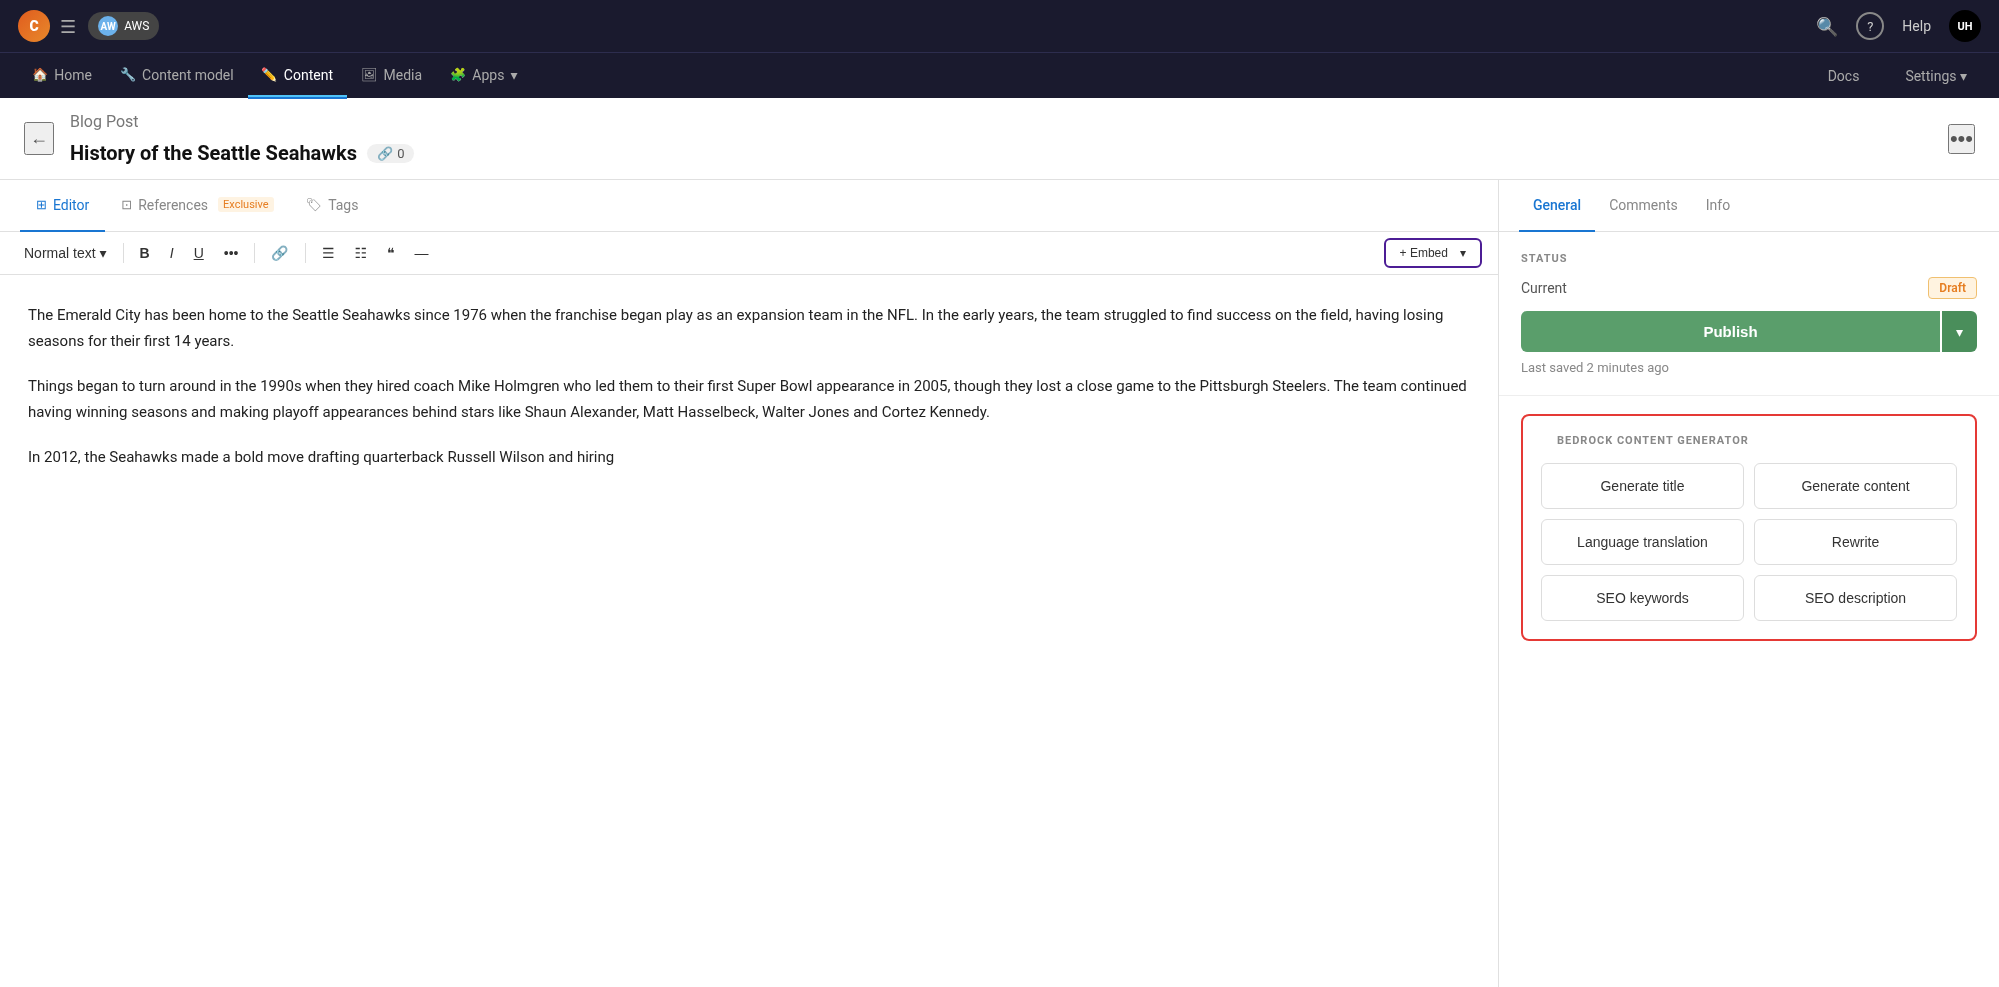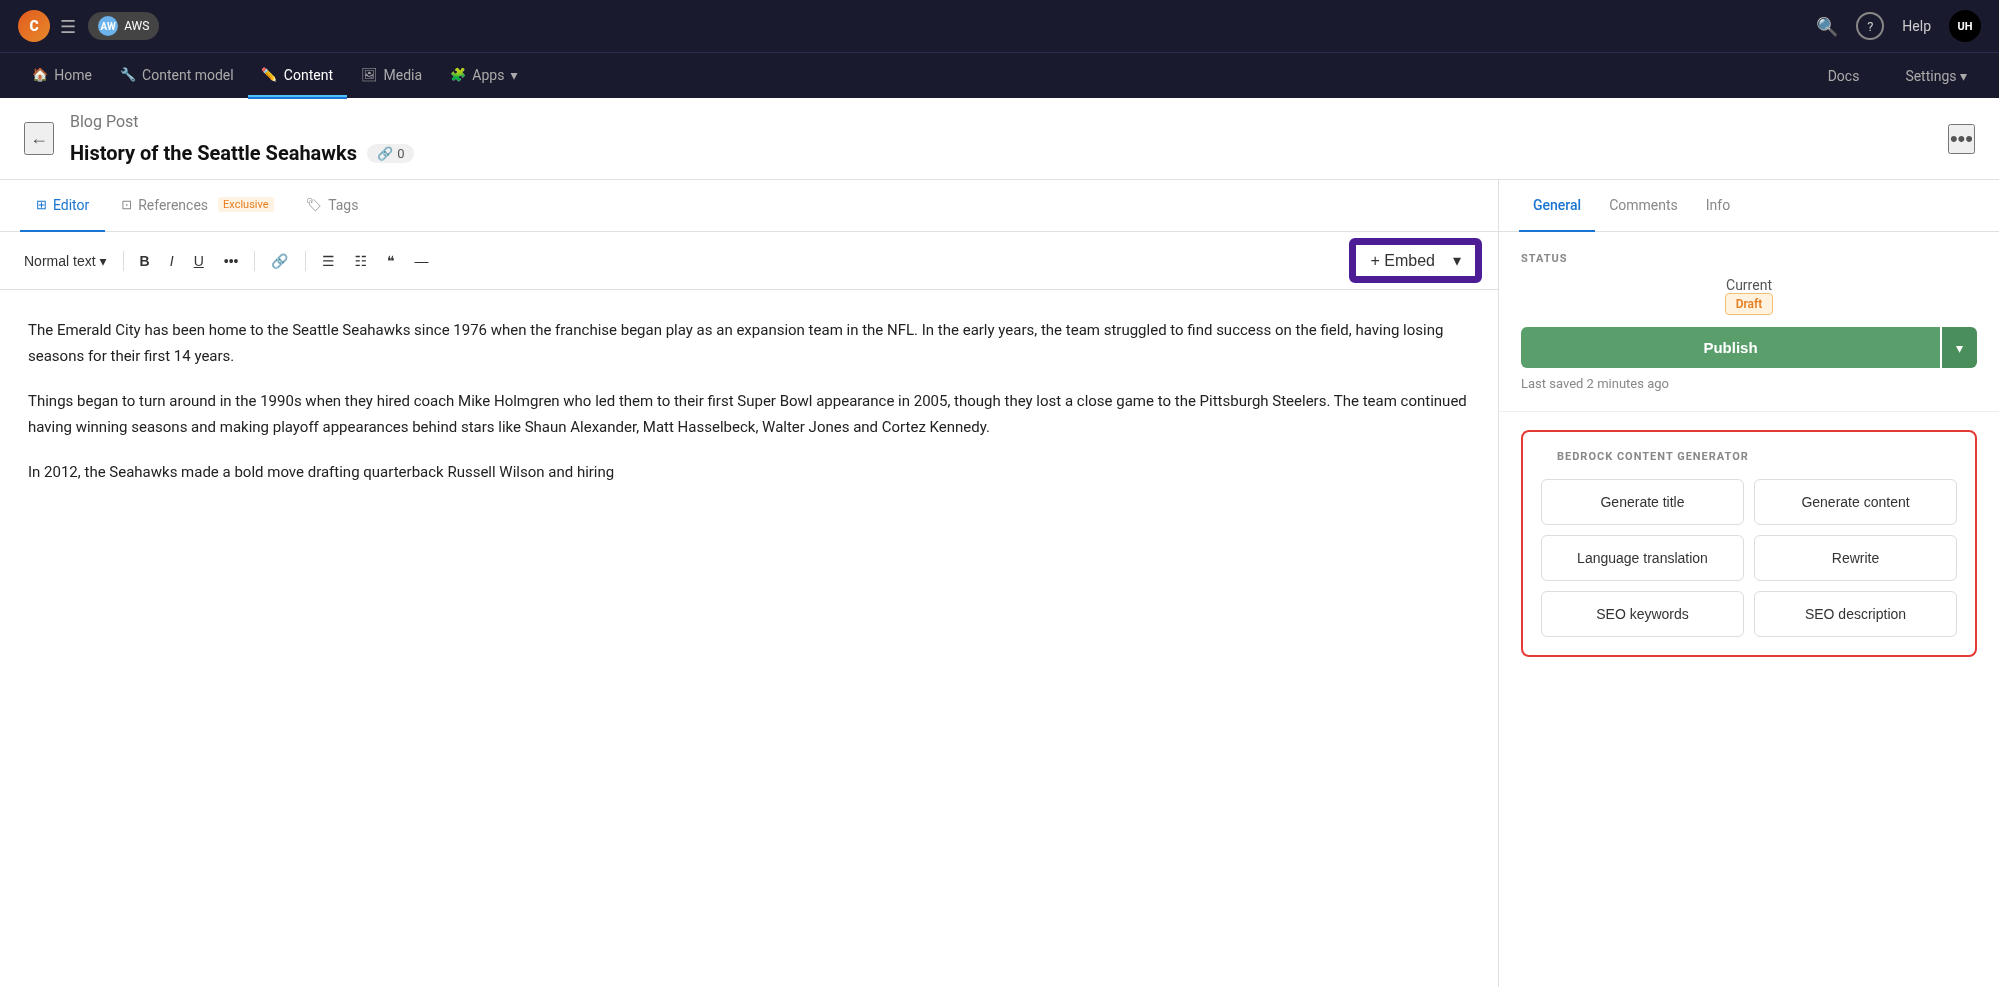--- a/index.html
+++ b/index.html
@@ -114,23 +114,23 @@
     .editor-toolbar {
       display: flex; align-items: center; padding: 6px 16px; border-bottom: 1px solid #e0e0e0;
       background: #fff; gap: 4px;
     }
     .toolbar-item {
       padding: 5px 8px; border-radius: 4px; cursor: pointer; color: #333; font-size: 14px;
       display: flex; align-items: center; gap: 4px; border: none; background: none;
     }
     .toolbar-separator { width: 1px; background: #ddd; height: 20px; margin: 0 4px; }
     .toolbar-embed-btn {
-      margin-left: auto; display: flex; align-items: center; gap: 18px;
-      border: 7px solid #4c1d95; border-radius: 6px; padding: 6px 14px;
-      font-size: 16px; font-weight: 500; cursor: pointer; background: #fff;
+      margin-left: auto; display: flex; align-items: center; gap: 12px;
+      border: 2px solid #4c1d95; border-radius: 6px; padding: 6px 14px;
+      font-size: 12px; font-weight: 500; cursor: pointer; background: #fff;
       color: #333;
     }
 
     
     .content-text {
       padding: 28px 28px; font-size: 15px; line-height: 1.7; color: #222;
       overflow-y: auto; flex: 1;
     }
     .content-text p { margin-bottom: 20px; }
 
@@ -144,21 +144,21 @@
     }
     .right-tab {
       padding: 0 14px; height: 52px; display: flex; align-items: center;
       font-size: 14px; color: #888; cursor: pointer; position: relative; border-bottom: 2px solid transparent;
     }
     .right-tab.active { color: #1976d2; border-bottom-color: #1976d2; font-weight: 500; }
 
     
     .status-section { padding: 20px 22px; border-bottom: 1px solid #eee; }
     .status-label { font-size: 11px; font-weight: 700; color: #888; letter-spacing: 1px; text-transform: uppercase; margin-bottom: 12px; }
-    .status-row { display: flex; align-items: center; justify-content: space-between; margin-bottom: 12px; flex-direction: column; }
+    .status-row { display: flex; align-items: center; justify-content: space-between; margin-bottom: 12px; }
     .status-current { font-size: 14px; color: #555; }
     .status-draft-badge {
       background: #fff3e0; color: #e67e22; border: 1px solid #f0c070;
       border-radius: 4px; padding: 3px 10px; font-size: 12px; font-weight: 600;
     }
     .publish-row { display: flex; gap: 2px; }
     .publish-btn {
       flex: 1; background: #5a9e6b; color: #fff; border: none;
       border-radius: 6px 0 0 6px; padding: 12px; font-size: 15px; font-weight: 600; cursor: pointer;
       text-align: center;

